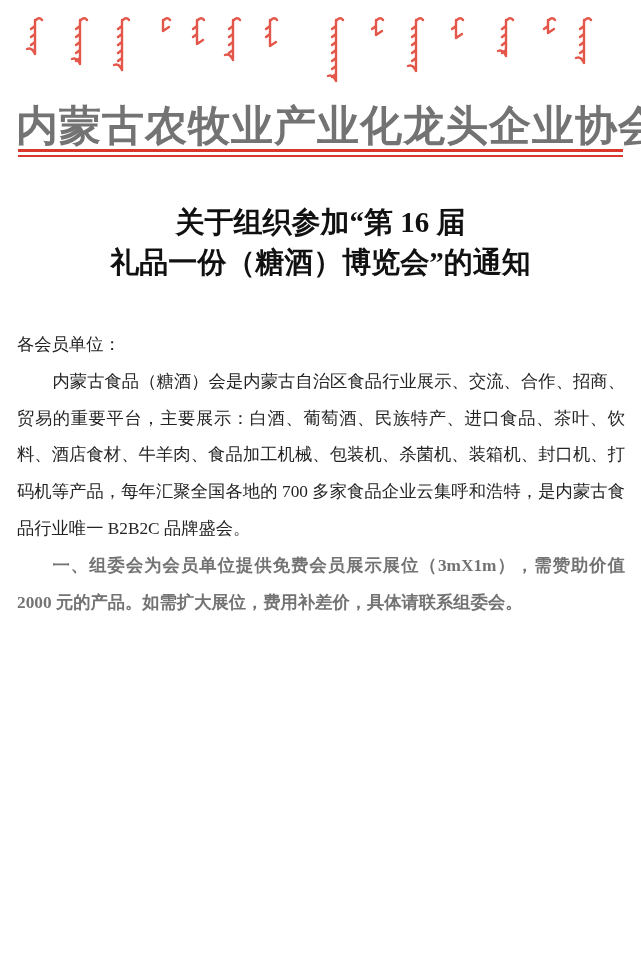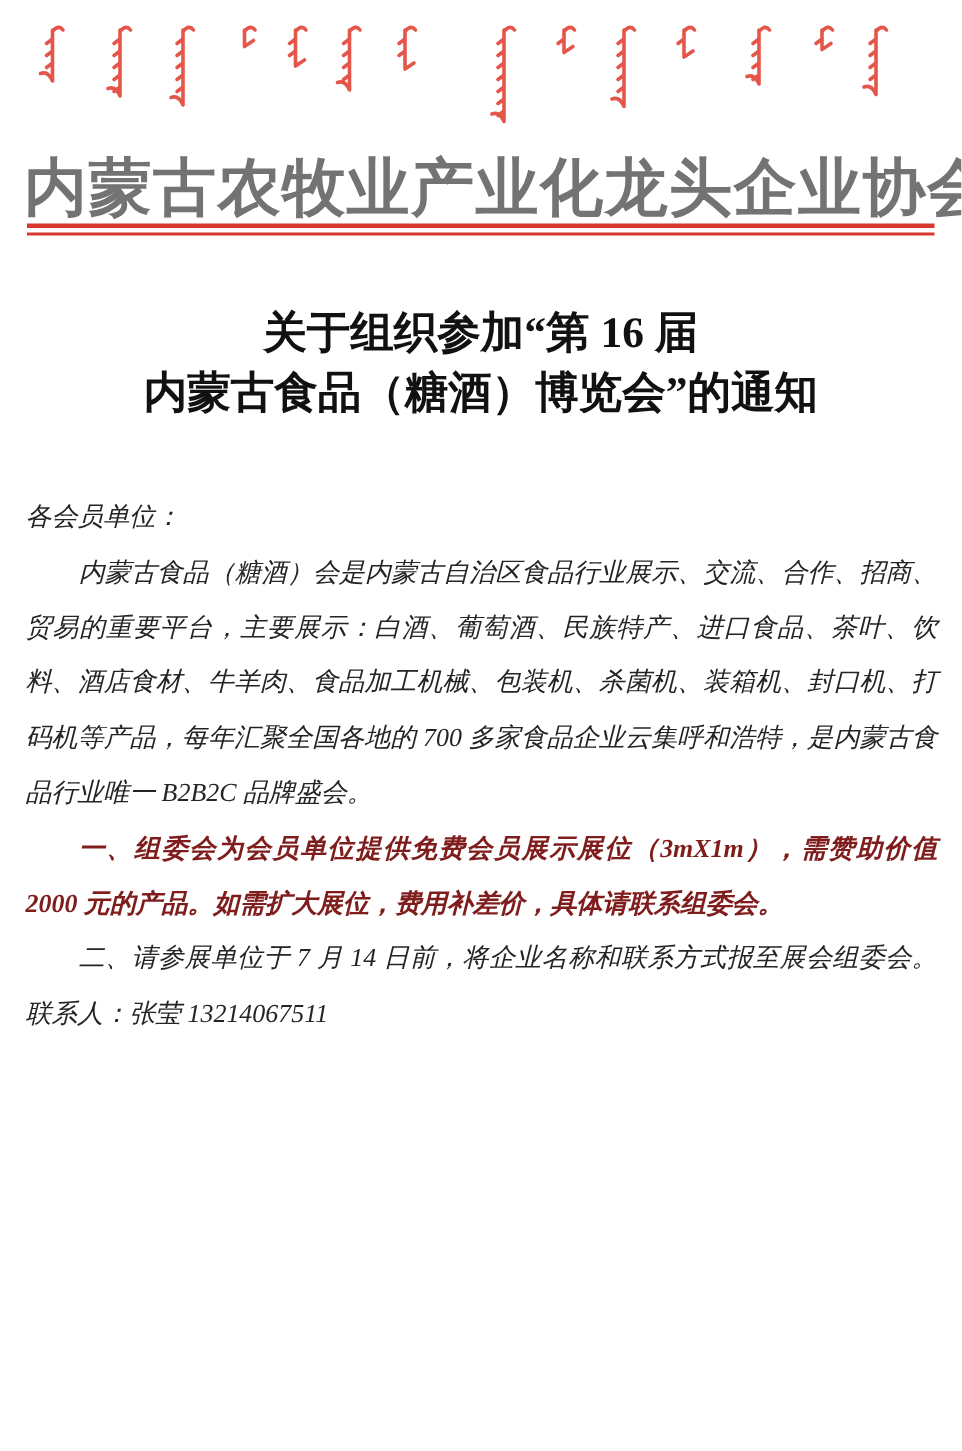--- a/index.html
+++ b/index.html
@@ -67,25 +67,24 @@
   .notice-title span { display: block; }
   .doc-body {
     position: absolute;
     top: 327px;
     left: 17px;
     width: 608px;
     font-size: 17.3px;
     line-height: 36.8px;
     text-align: justify;
     color: #242424;
-    font-style: italic;
   }
   .doc-body p { margin: 0; }
   .indent { text-indent: 2.05em; }
-  .bold-para { font-weight: bold; color: #7f1d1d; }
+  .bold-para { font-weight: bold; color: #737373; }
 </style>
 </head>
 <body>
 
 <div class="page">
 
   <svg class="mongolian-banner" id="mongolian-svg" viewBox="0 0 641 90" xmlns="http://www.w3.org/2000/svg">
       <path d="M 35 21 q 4 -5 7 -1 M 35 20 L 35 54 M 35 26 l -4 3 M 35 34 l -4 3 M 35 42 l -4 3 M 35 54 q -3 -7 -8 -5" fill="none" stroke="#e4564a" stroke-width="2.4" stroke-linecap="round" stroke-linejoin="round"></path>
       <path d="M 80 21 q 4 -5 7 -1 M 80 20 L 80 64 M 80 26 l -4 3 M 80 34 l -4 3 M 80 42 l -4 3 M 80 50 l -4 3 M 80 58 l -4 3 M 80 64 q -3 -7 -8 -5" fill="none" stroke="#e4564a" stroke-width="2.4" stroke-linecap="round" stroke-linejoin="round"></path>
       <path d="M 122 21 q 4 -5 7 -1 M 122 20 L 122 70 M 122 26 l -4 3 M 122 34 l -4 3 M 122 42 l -4 3 M 122 50 l -4 3 M 122 58 l -4 3 M 122 70 q -3 -7 -8 -5" fill="none" stroke="#e4564a" stroke-width="2.4" stroke-linecap="round" stroke-linejoin="round"></path>
@@ -104,23 +103,22 @@
 
   <h1 class="org-name">内蒙古农牧业产业化龙头企业协会</h1>
 
   <div class="double-rule">
     <div class="rule-top"></div>
     <div class="rule-bottom"></div>
   </div>
 
   <h2 class="notice-title">
     <span>关于组织参加“第 16 届</span>
-    <span>内蒙古食品（糖酒）博览会”的通知</span>
+    <span>礼品一份（糖酒）博览会”的通知</span>
   </h2>
 
   <div class="doc-body">
     <p>各会员单位：</p>
     <p class="indent">内蒙古食品（糖酒）会是内蒙古自治区食品行业展示、交流、合作、招商、贸易的重要平台，主要展示：白酒、葡萄酒、民族特产、进口食品、茶叶、饮料、酒店食材、牛羊肉、食品加工机械、包装机、杀菌机、装箱机、封口机、打码机等产品，每年汇聚全国各地的 700 多家食品企业云集呼和浩特，是内蒙古食品行业唯一 B2B2C 品牌盛会。</p>
     <p class="indent bold-para">一、组委会为会员单位提供免费会员展示展位（3mX1m），需赞助价值 2000 元的产品。如需扩大展位，费用补差价，具体请联系组委会。</p>
-    <p class="indent">二、请参展单位于 7 月 14 日前，将企业名称和联系方式报至展会组委会。联系人：张莹 13214067511</p>
   </div>
 
 </div>
 
 </body></html>

